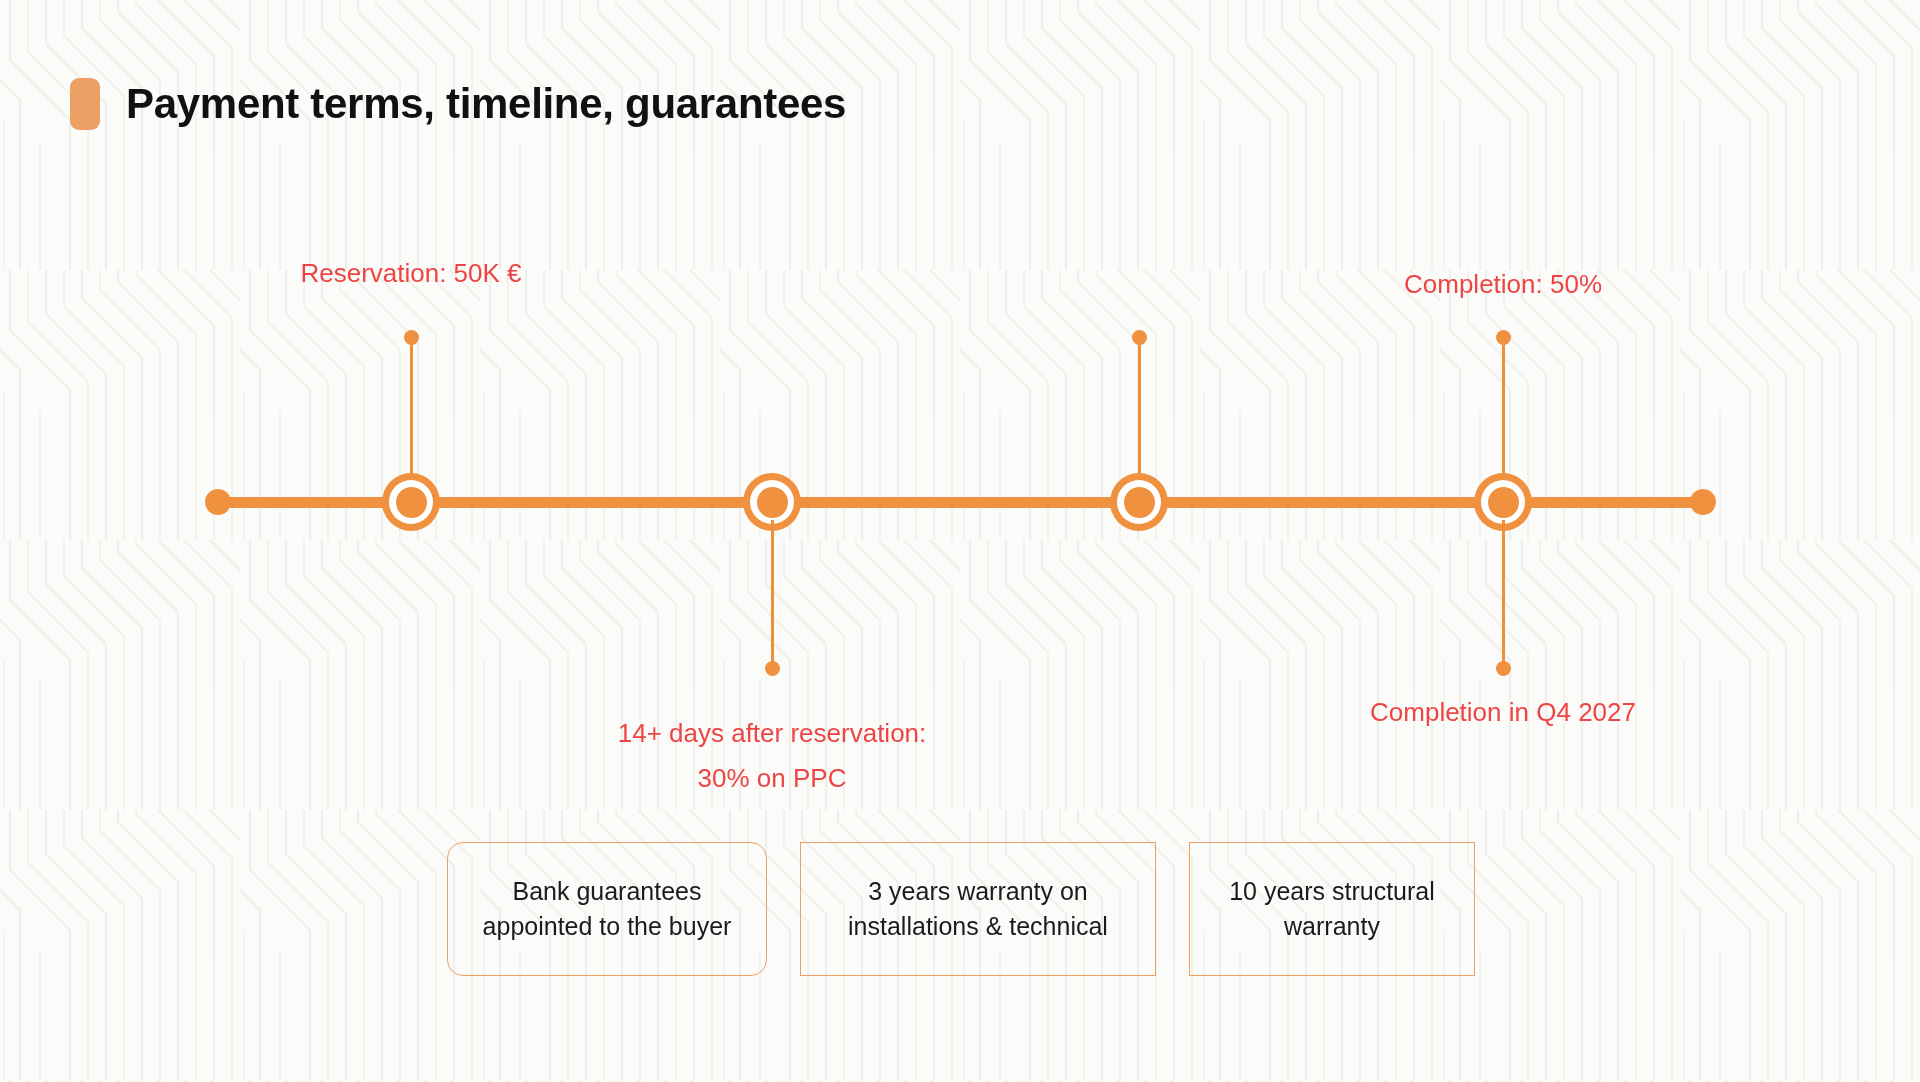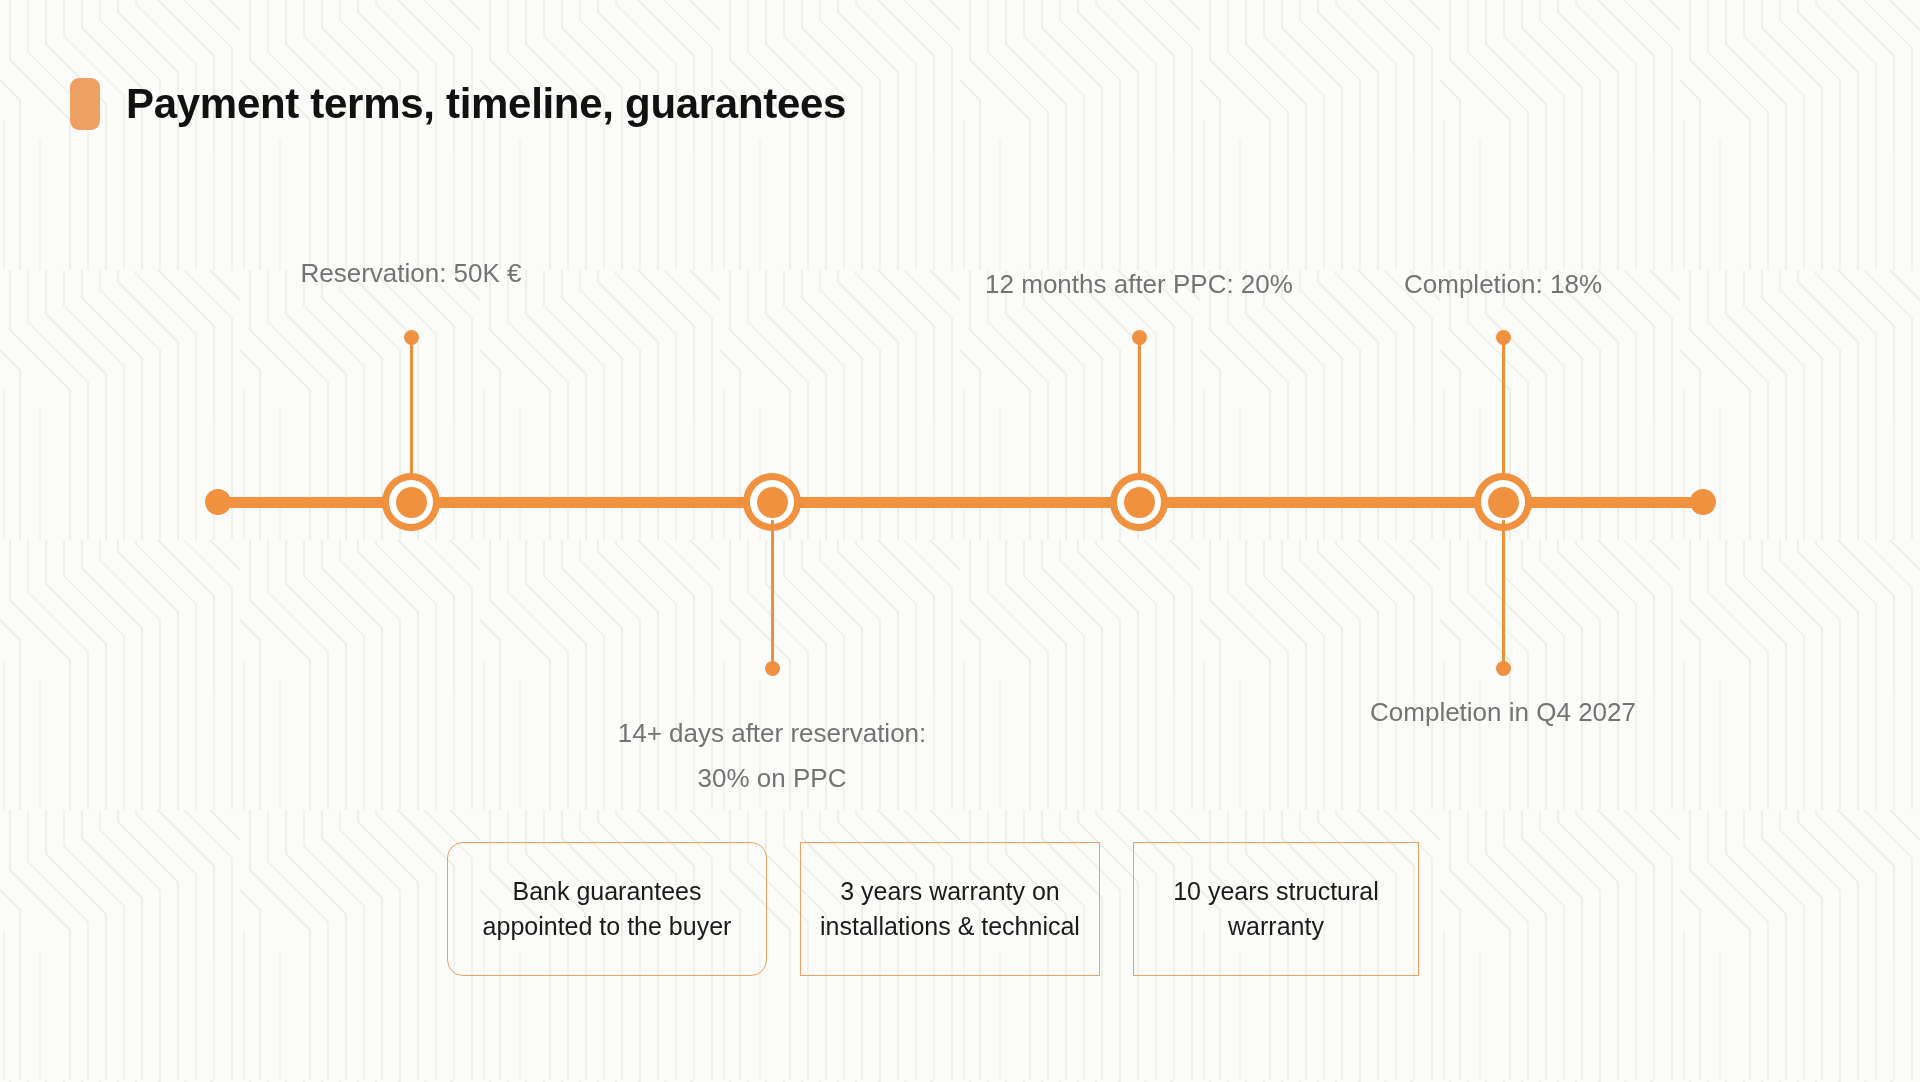--- a/index.html
+++ b/index.html
@@ -130,21 +130,21 @@
     width: 15px;
     height: 15px;
     border-radius: 50%;
     background: #f0913f;
   }
 
   
   .tl-label {
     position: absolute;
     font-size: 26px;
-    color: #737373;
+    color: #ef4444;
     line-height: 1.44;
     text-align: left;
     white-space: nowrap;
   }
   .tl-label.multiline { white-space: normal; margin-top: 21px; }
 
   
   #guarantee-row {
     position: absolute;
     top: 842px;
@@ -157,21 +157,21 @@
   .guarantee-box {
     border: 1.6px solid #eda063;
     background: transparent;
     display: flex;
     align-items: center;
     justify-content: center;
     padding: 14px 18px;
     height: 134px;
   }
   .guarantee-box.b0 { width: 320px; border-radius: 16px; }
-  .guarantee-box.b1 { width: 300px; }
+  .guarantee-box.b1 { width: 356px; }
   .guarantee-box.b2 { width: 286px; }
 
   .guarantee-text {
     font-size: 25px;
     color: #1b1b1b;
     line-height: 1.40;
     text-align: center;
   }
 </style>
 </head>
@@ -242,30 +242,29 @@
     <div class="tl-label multiline" style="left:772px; top:694px; transform:translateX(-50%);">14+ days after reservation:</div>
     <div class="tl-label multiline" style="left:772px; top:739px; transform:translateX(-50%);">30% on PPC</div>
 
     <div class="tl-stem" style="left:1138px; top:340px; height:150px;"></div>
     <div class="tl-stem-dot" style="left:1132px; top:330px;"></div>
     <div class="tl-node" style="left:1110px;">
       <div class="tl-node-inner-gap">
         <div class="tl-node-core"></div>
       </div>
     </div>
-    <div class="tl-label" style="left:1139px; top:266px; transform:translateX(-50%);">12 months after PPC: 20%</div>
 
     <div class="tl-stem" style="left:1502px; top:340px; height:150px;"></div>
     <div class="tl-stem-dot" style="left:1496px; top:330px;"></div>
     <div class="tl-node" style="left:1474px;">
       <div class="tl-node-inner-gap">
         <div class="tl-node-core"></div>
       </div>
     </div>
-    <div class="tl-label" style="left:1503px; top:266px; transform:translateX(-50%);">Completion: 18%</div>
+    <div class="tl-label" style="left:1503px; top:266px; transform:translateX(-50%);">Completion: 50%</div>
 
     <div class="tl-stem" style="left:1502px; top:520px; height:148px;"></div>
     <div class="tl-stem-dot" style="left:1496px; top:661px;"></div>
     <div class="tl-label" style="left:1503px; top:694px; transform:translateX(-50%);">Completion in Q4 2027</div>
 
   </div>
 
   <div id="guarantee-row">
 
     <div class="guarantee-box b0">

